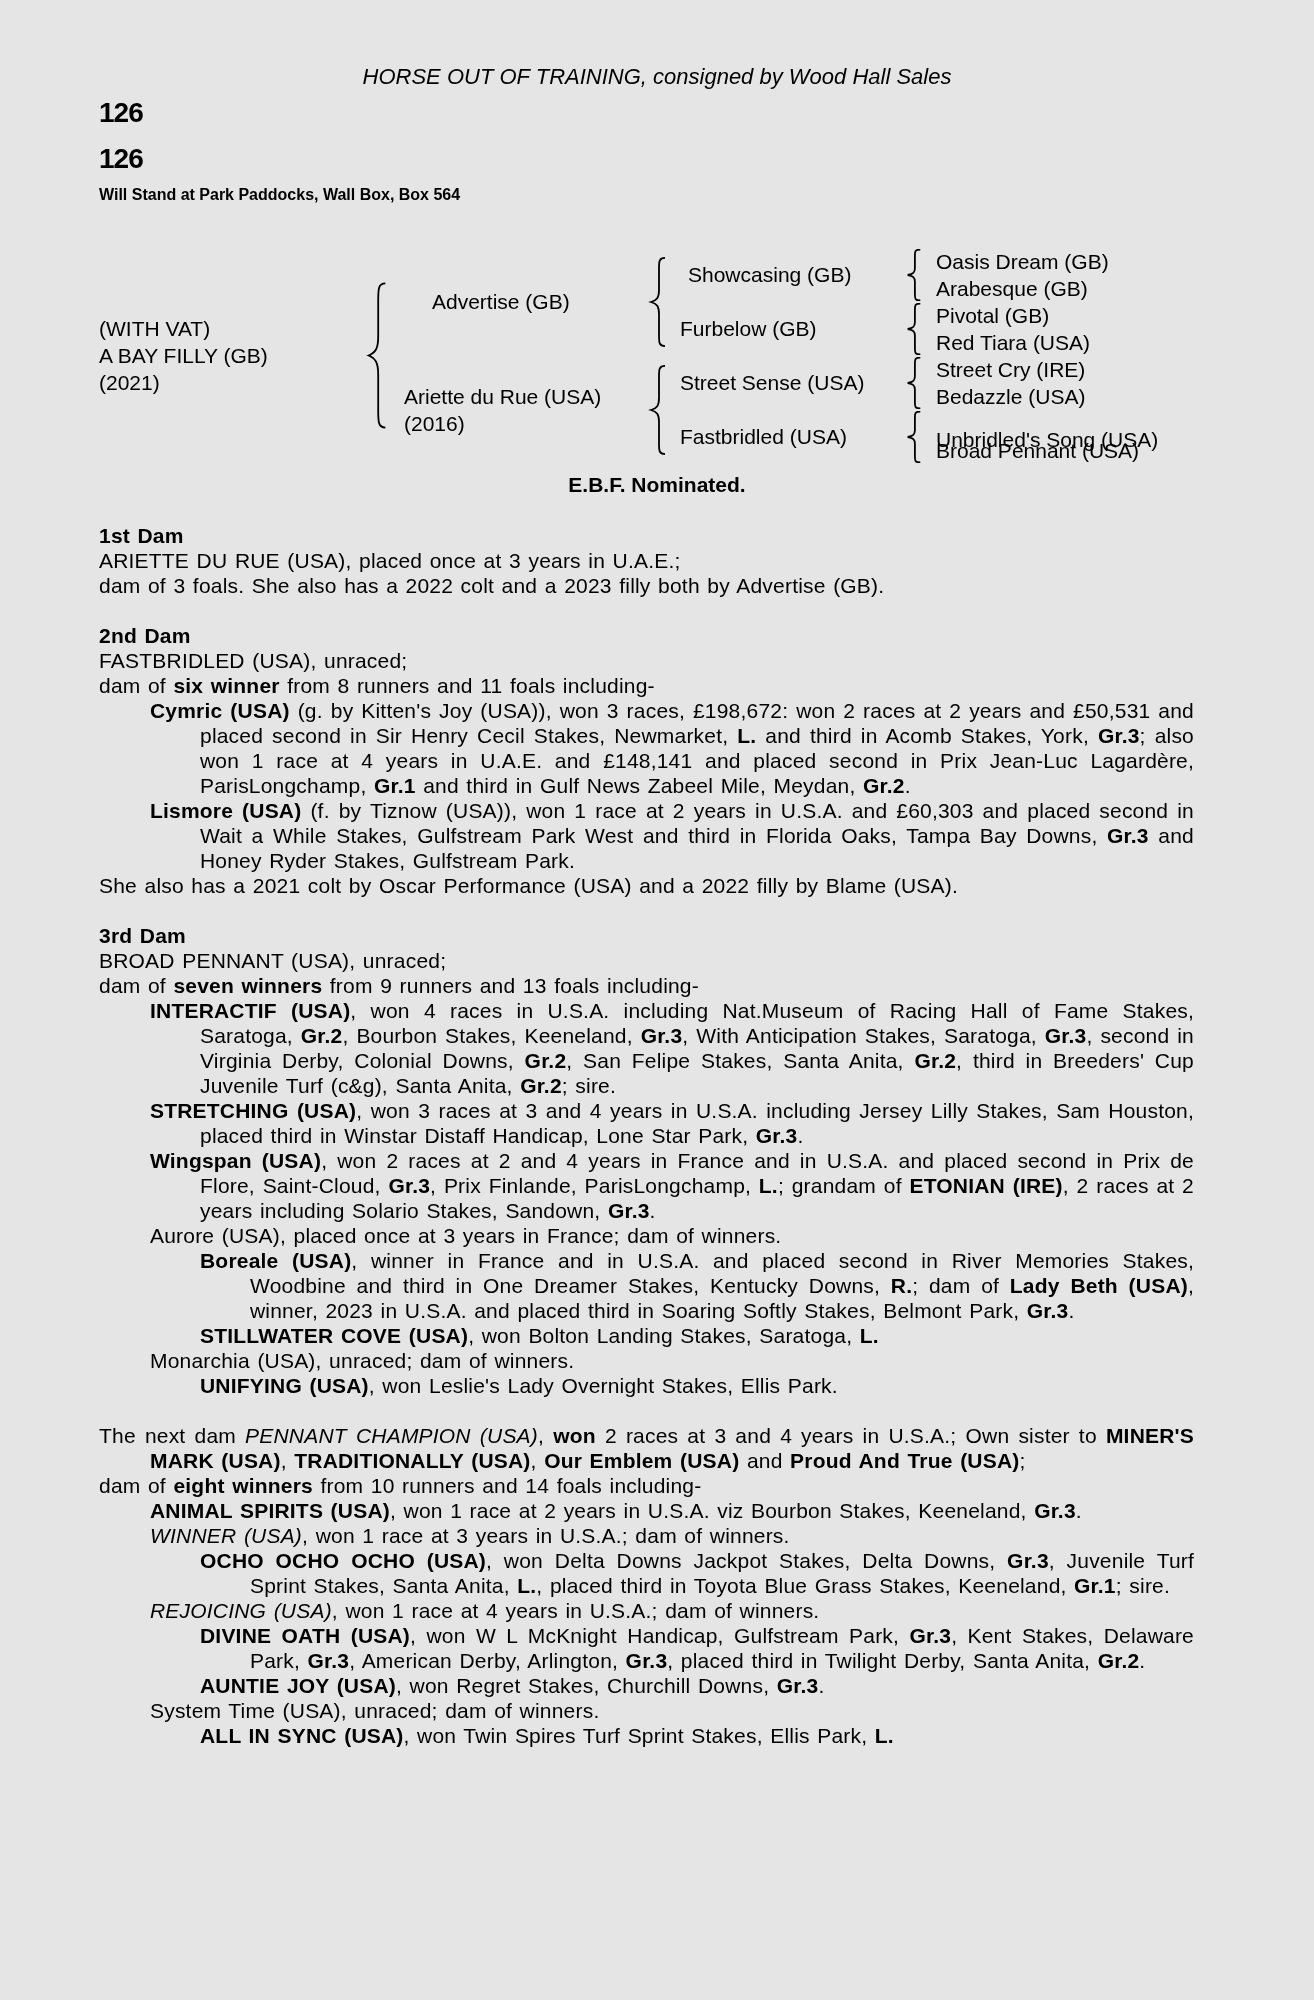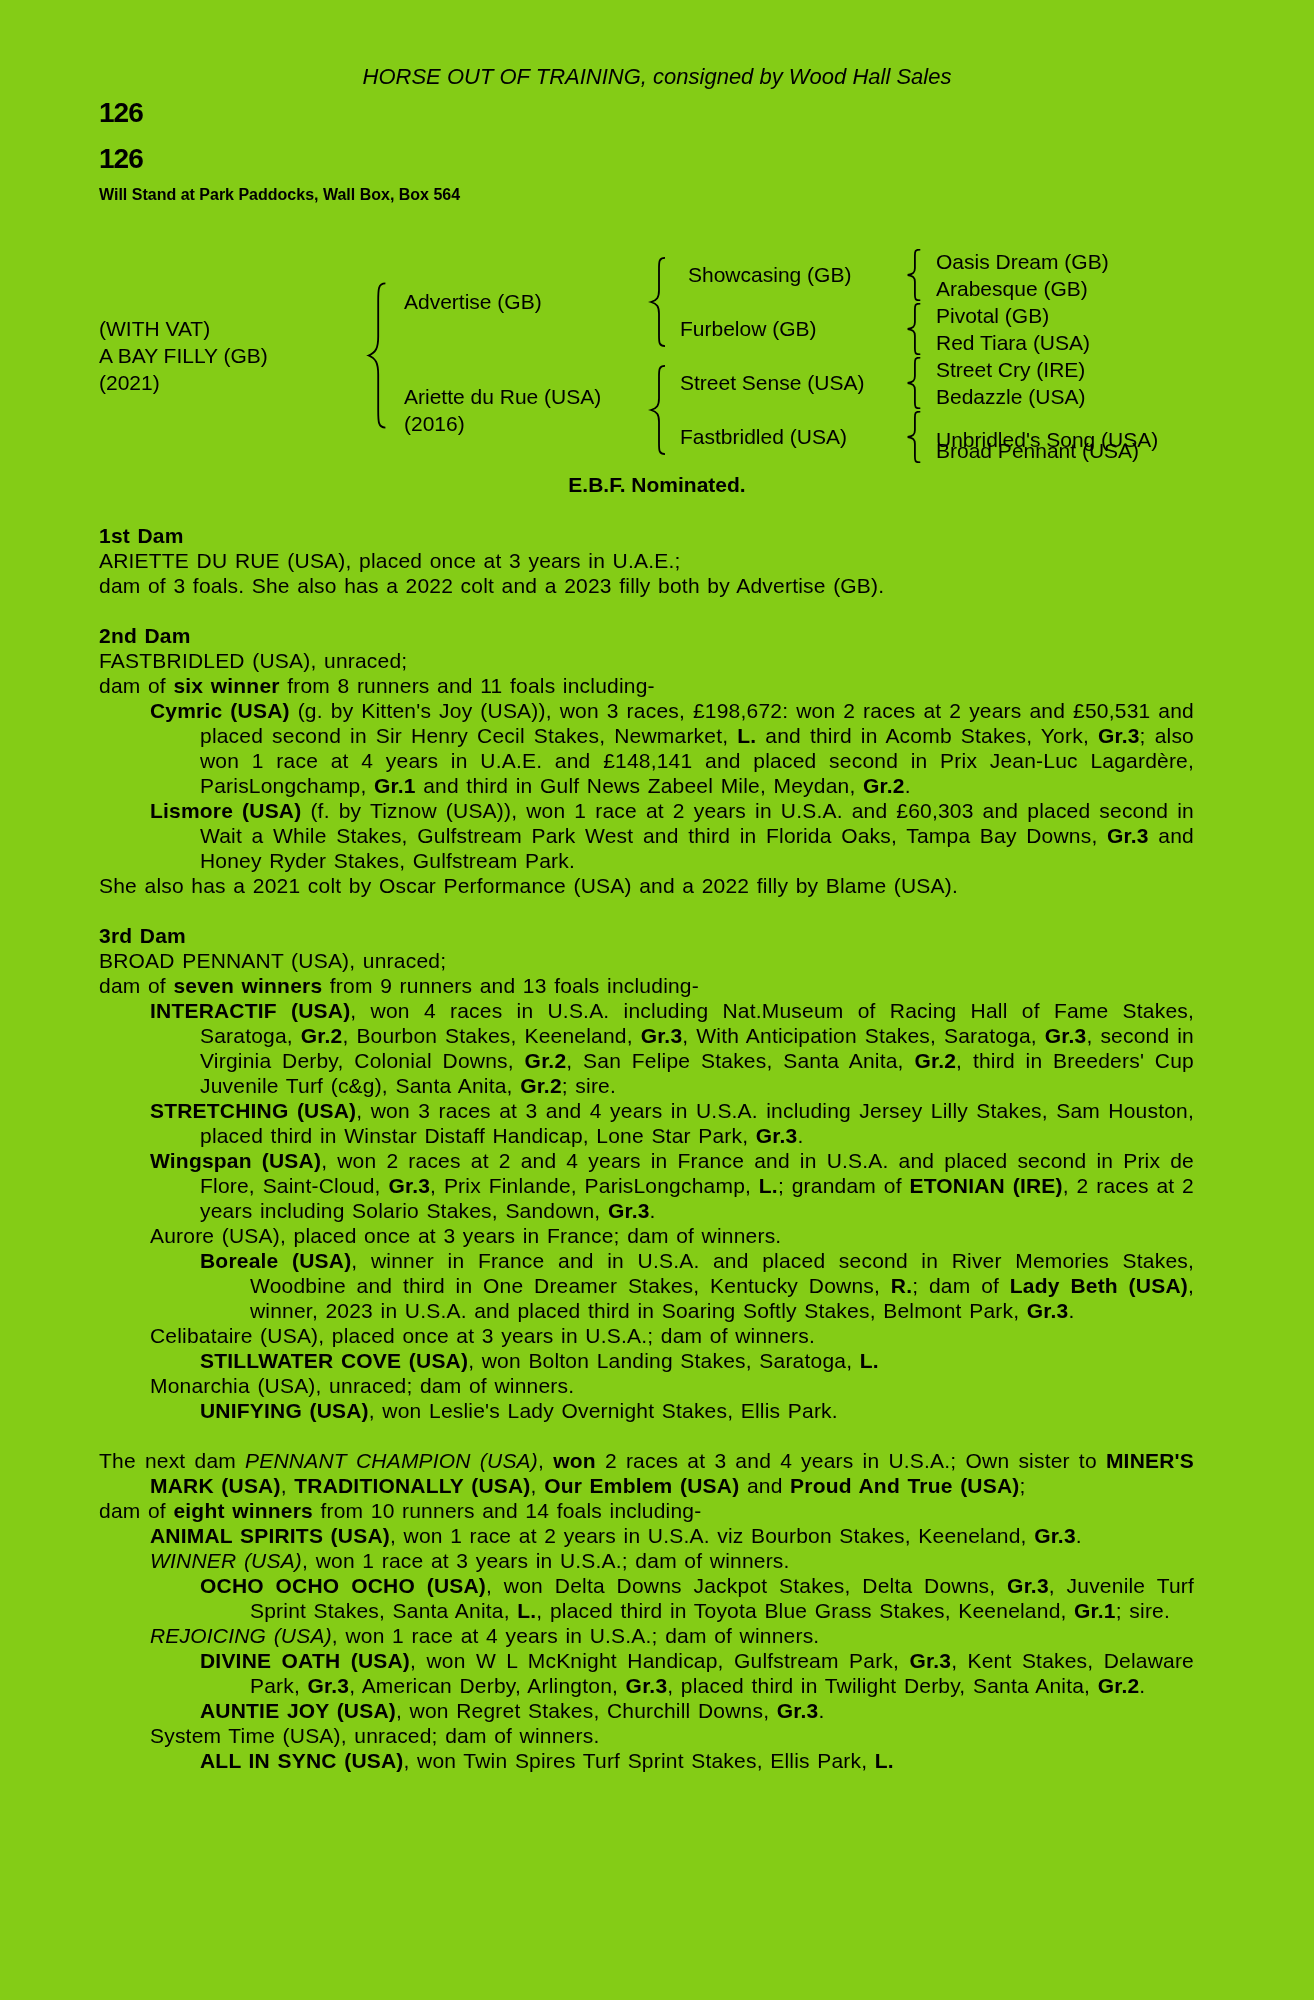--- a/index.html
+++ b/index.html
@@ -1,18 +1,18 @@
 <!DOCTYPE html>
 <html><head>
 <meta charset="utf-8">
 <style>
   html,body{margin:0;padding:0;background:#ffffff;}
   body{width:1314px;height:2000px;color:#000;font-family:"Liberation Sans",sans-serif;}
   .page{position:relative;width:1314px;height:2000px;box-sizing:border-box;
-        padding:64px 99px 0 99px;overflow:hidden;background:#84cc16;}
+        padding:64px 99px 0 99px;overflow:hidden;background:#e5e5e5;}
   .header-note{text-align:center;font-style:italic;font-size:22px;line-height:26px;}
   .lot-row{display:flex;justify-content:space-between;align-items:flex-start;
            font-weight:bold;font-size:28px;line-height:46px;letter-spacing:-1px;flex-direction:column;}
   .stand-line{font-weight:bold;font-size:16px;line-height:26px;}
 
   
   .pedigree{position:relative;height:216px;margin-top:40px;font-size:21px;}
   .ped-abs{position:absolute;line-height:27px;white-space:nowrap;}
   .ped-col1{left:0;}
   .ped-col2{left:305px;}
@@ -88,21 +88,21 @@
       <svg viewBox="0 0 20 100" preserveAspectRatio="none">
           <path d="M17 1 C11 1 11 5 11 13 L11 37 C11 45 9 48 3 50 C9 52 11 55 11 63 L11 87 C11 95 11 99 17 99" fill="none" stroke="#000" stroke-width="1.8" vector-effect="non-scaling-stroke"></path>
         </svg>
     </div>
     <div class="ped-brace" style="left:806px;top:163px;width:18px;height:52px;">
       <svg viewBox="0 0 20 100" preserveAspectRatio="none">
           <path d="M17 1 C11 1 11 5 11 13 L11 37 C11 45 9 48 3 50 C9 52 11 55 11 63 L11 87 C11 95 11 99 17 99" fill="none" stroke="#000" stroke-width="1.8" vector-effect="non-scaling-stroke"></path>
         </svg>
     </div>
 
-    <div class="ped-abs ped-col2" style="top:40px;">Advertise (GB)</div>
+    <div class="ped-abs ped-col2" style="top:40px;margin-left:28px;">Advertise (GB)</div>
     <div class="ped-abs ped-col2" style="top:135px;">
       <div>Ariette du Rue (USA)</div>
       <div>(2016)</div>
     </div>
 
     <div class="ped-abs ped-col3" style="top:13px;margin-left:8px;">Showcasing (GB)</div>
     <div class="ped-abs ped-col3" style="top:67px;">Furbelow (GB)</div>
     <div class="ped-abs ped-col3" style="top:121px;">Street Sense (USA)</div>
     <div class="ped-abs ped-col3" style="top:175px;">Fastbridled (USA)</div>
 
@@ -134,21 +134,20 @@
       </div>
       <div class="dam-section">
         <div class="dam-heading">3rd Dam</div>
         <p class="para para-flush"><span>BROAD PENNANT (USA), unraced;</span></p>
         <p class="para para-flush"><span>dam of </span><span class="b">seven winners</span><span> from 9 runners and 13 foals including-</span></p>
         <p class="para para-entry"><span class="b">INTERACTIF (USA)</span><span>, won 4 races in U.S.A. including Nat.Museum of Racing Hall of Fame Stakes, Saratoga, </span><span class="b">Gr.2</span><span>, Bourbon Stakes, Keeneland, </span><span class="b">Gr.3</span><span>, With Anticipation Stakes, Saratoga, </span><span class="b">Gr.3</span><span>, second in Virginia Derby, Colonial Downs, </span><span class="b">Gr.2</span><span>, San Felipe Stakes, Santa Anita, </span><span class="b">Gr.2</span><span>, third in Breeders' Cup Juvenile Turf (c&amp;g), Santa Anita, </span><span class="b">Gr.2</span><span>; sire.</span></p>
         <p class="para para-entry"><span class="b">STRETCHING (USA)</span><span>, won 3 races at 3 and 4 years in U.S.A. including Jersey Lilly Stakes, Sam Houston, placed third in Winstar Distaff Handicap, Lone Star Park, </span><span class="b">Gr.3</span><span>.</span></p>
         <p class="para para-entry"><span class="b">Wingspan (USA)</span><span>, won 2 races at 2 and 4 years in France and in U.S.A. and placed second in Prix de Flore, Saint-Cloud, </span><span class="b">Gr.3</span><span>, Prix Finlande, ParisLongchamp, </span><span class="b">L.</span><span>; grandam of </span><span class="b">ETONIAN (IRE)</span><span>, 2 races at 2 years including Solario Stakes, Sandown, </span><span class="b">Gr.3</span><span>.</span></p>
         <p class="para para-entry"><span>Aurore (USA), placed once at 3 years in France; dam of winners.</span></p>
         <p class="para para-subentry"><span class="b">Boreale (USA)</span><span>, winner in France and in U.S.A. and placed second in River Memories Stakes, Woodbine and third in One Dreamer Stakes, Kentucky Downs, </span><span class="b">R.</span><span>; dam of </span><span class="b">Lady Beth (USA)</span><span>, winner, 2023 in U.S.A. and placed third in Soaring Softly Stakes, Belmont Park, </span><span class="b">Gr.3</span><span>.</span></p>
-        <p class="para para-entry"><span>Celibataire (USA), placed once at 3 years in U.S.A.; dam of winners.</span></p>
         <p class="para para-subentry"><span class="b">STILLWATER COVE (USA)</span><span>, won Bolton Landing Stakes, Saratoga, </span><span class="b">L.</span></p>
         <p class="para para-entry"><span>Monarchia (USA), unraced; dam of winners.</span></p>
         <p class="para para-subentry"><span class="b">UNIFYING (USA)</span><span>, won Leslie's Lady Overnight Stakes, Ellis Park.</span></p>
       </div>
       <div class="dam-section">
         <p class="para para-hang"><span>The next dam </span><span class="i">PENNANT CHAMPION (USA)</span><span>, </span><span class="b">won</span><span> 2 races at 3 and 4 years in U.S.A.; Own sister to </span><span class="b">MINER'S MARK (USA)</span><span>, </span><span class="b">TRADITIONALLY (USA)</span><span>, </span><span class="b">Our Emblem (USA)</span><span> and </span><span class="b">Proud And True (USA)</span><span>;</span></p>
         <p class="para para-flush"><span>dam of </span><span class="b">eight winners</span><span> from 10 runners and 14 foals including-</span></p>
         <p class="para para-entry"><span class="b">ANIMAL SPIRITS (USA)</span><span>, won 1 race at 2 years in U.S.A. viz Bourbon Stakes, Keeneland, </span><span class="b">Gr.3</span><span>.</span></p>
         <p class="para para-entry"><span class="i">WINNER (USA)</span><span>, won 1 race at 3 years in U.S.A.; dam of winners.</span></p>
         <p class="para para-subentry"><span class="b">OCHO OCHO OCHO (USA)</span><span>, won Delta Downs Jackpot Stakes, Delta Downs, </span><span class="b">Gr.3</span><span>, Juvenile Turf Sprint Stakes, Santa Anita, </span><span class="b">L.</span><span>, placed third in Toyota Blue Grass Stakes, Keeneland, </span><span class="b">Gr.1</span><span>; sire.</span></p>

